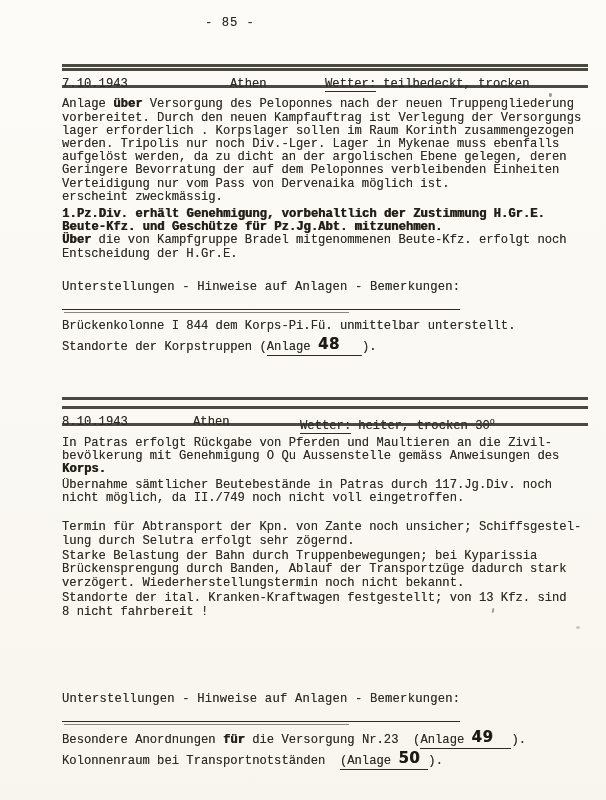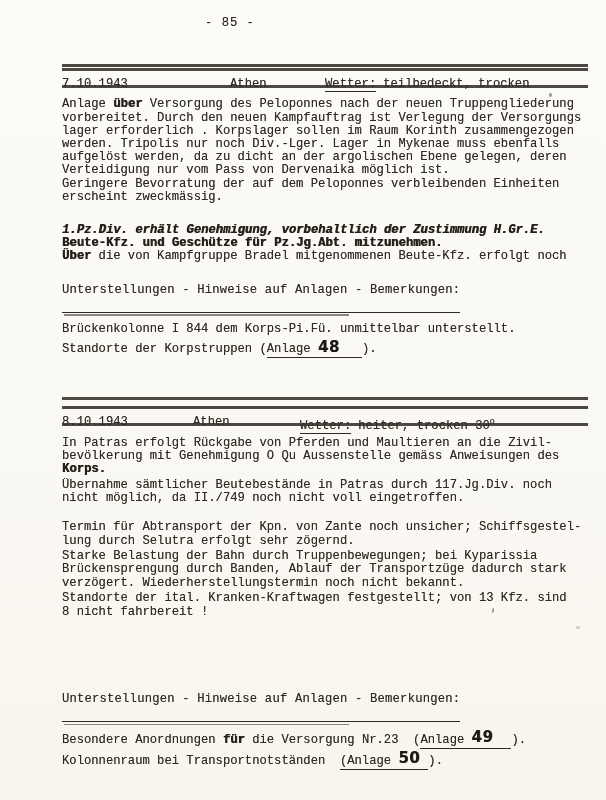--- a/index.html
+++ b/index.html
@@ -26,21 +26,21 @@
   #entry1 .eh-weather{left:263px;}
   #entry2 .eh-place{left:131px;}
   #entry2 .eh-weather{left:238px;}
   .wv{margin-left:7px;}
   .u{border-bottom:1.6px solid #2e2a24;padding-bottom:.5px;}
   .deg{font-size:8.5px;vertical-align:5px;}
   .body{margin-top:10.5px;}
   #entry2 .body{margin-top:11px;}
   .ln{white-space:pre;}
   .bold{font-weight:700;text-shadow:.6px 0 0 rgba(25,20,12,.85);color:#221e18;}
-  .gap-before{margin-top:20px;font-style:italic;}
+  .gap-before{margin-top:4px;}
   .para{margin-top:8px;}
   .para + .para{margin-top:2.5px;}
   .para.pg{margin-top:16px;}
   .section-heading{
     display:inline-block;position:relative;margin-top:20px;
     border-bottom:1.7px solid #2e2a24;padding-bottom:15px;letter-spacing:.2px;
   }
   .section-heading::after{
     content:"";position:absolute;left:2px;right:28%;bottom:-4px;height:1.4px;
     background:rgba(46,42,36,.55);
@@ -73,26 +73,27 @@
       <span class="eh-item eh-weather"><span class="u">Wetter:</span><span class="wv">teilbedeckt, trocken</span></span>
     </div>
     <div class="rule-mid"></div>
 
     <div class="body">
       <div class="ln"><span>Anlage </span><span class="bold">über</span><span> Versorgung des Peloponnes nach der neuen Truppengliederung</span></div>
       <div class="ln">vorbereitet. Durch den neuen Kampfauftrag ist Verlegung der Versorgungs</div>
       <div class="ln">lager erforderlich . Korpslager sollen im Raum Korinth zusammengezogen</div>
       <div class="ln">werden. Tripolis nur noch Div.-Lger. Lager in Mykenae muss ebenfalls</div>
       <div class="ln">aufgelöst werden, da zu dicht an der argolischen Ebene gelegen, deren</div>
+      <div class="ln">Geringere Bevorratung der auf dem Peloponnes verbleibenden Einheiten</div>
       <div class="ln">Verteidigung nur vom Pass von Dervenaika möglich ist.</div>
-      <div class="ln">Geringere Bevorratung der auf dem Peloponnes verbleibenden Einheiten</div>
       <div class="ln">erscheint zweckmässig.</div>
       <div class="ln bold gap-before">1.Pz.Div. erhält Genehmigung, vorbehaltlich der Zustimmung H.Gr.E.</div>
       <div class="ln bold">Beute-Kfz. und Geschütze für Pz.Jg.Abt. mitzunehmen.</div>
       <div class="ln"><span class="bold">Über</span><span> die von Kampfgruppe Bradel mitgenommenen Beute-Kfz. erfolgt noch</span></div>
+      <div class="ln">Entscheidung der H.Gr.E.</div>
     </div>
 
     <div><span class="section-heading">Unterstellungen - Hinweise auf Anlagen - Bemerkungen:</span></div>
     <div class="ln anl">Brückenkolonne I 844 dem Korps-Pi.Fü. unmittelbar unterstellt.</div>
     <div class="ln anl2"><span>Standorte der Korpstruppen (</span><span class="ref gap-xl"><span>Anlage </span><span class="hw">48</span></span><span>).</span></div>
   </section>
 
   <section class="entry" id="entry2">
     <div class="rule-double"></div>
     <div class="entry-header">

